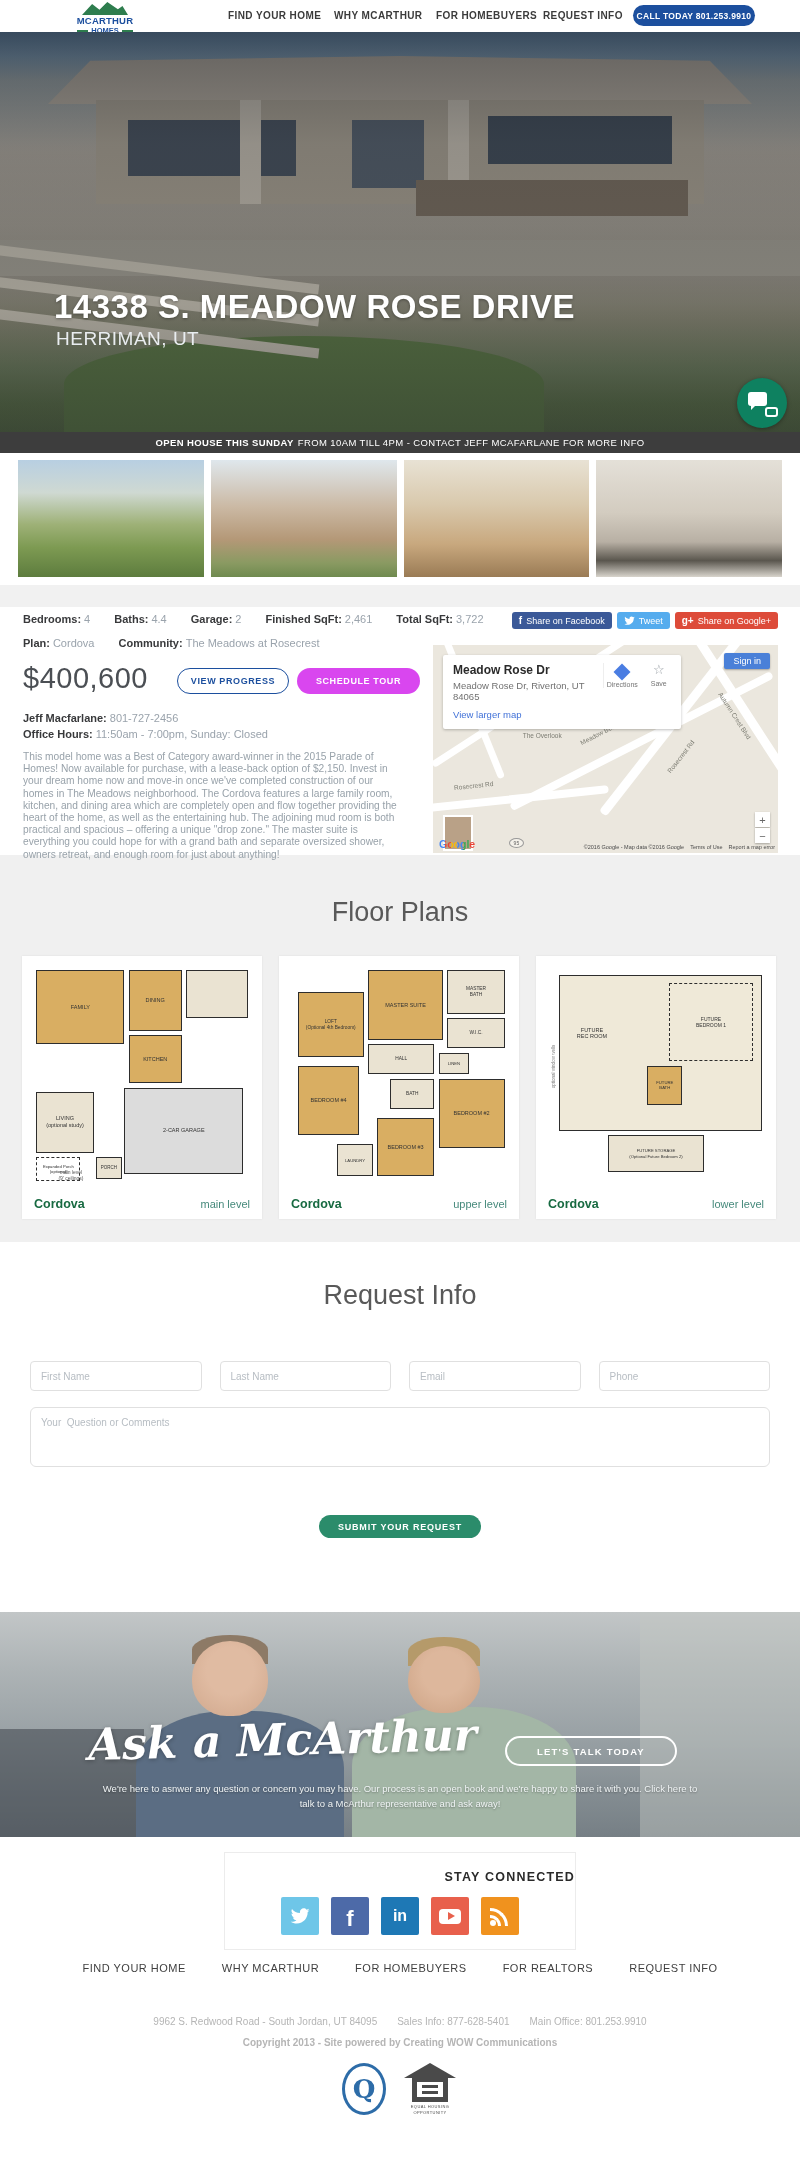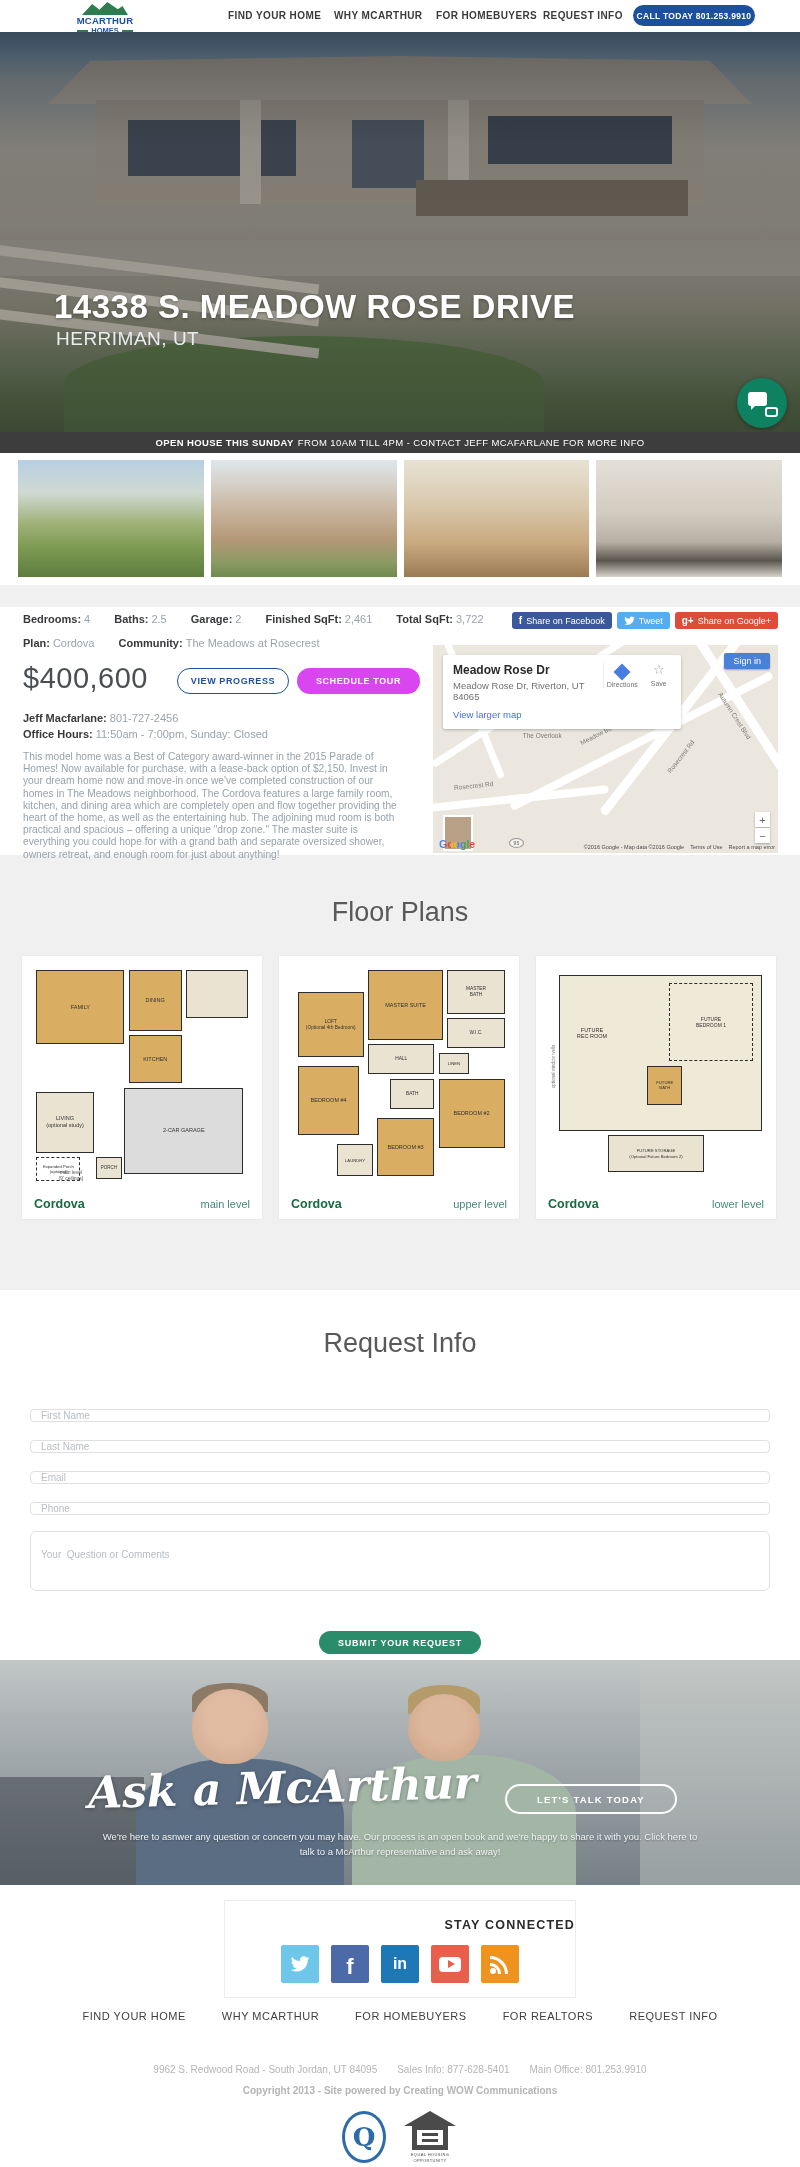--- a/index.html
+++ b/index.html
@@ -111,44 +111,44 @@
     -webkit-background-clip: text; background-clip: text; color: transparent; }
   .shield { position: absolute; left: 22%; bottom: 5px; width: 15px; height: 10px; border: 1px solid #999; border-radius: 50%;
     font-size: 5px; color: #666; display: flex; align-items: center; justify-content: center; background: #f4f1ea; }
   .map-attrib { position: absolute; right: 3px; bottom: 3px; display: flex; gap: 6px; font-size: 5.5px; color: #4a4a4a; }
   .map-attrib span { cursor: pointer; }
   .mzoom { position: absolute; right: 8px; width: 15px; height: 15px; background: #fff; box-shadow: 0 1px 2px rgba(0,0,0,.3);
     font-size: 11px; color: #666; display: flex; align-items: center; justify-content: center; cursor: pointer; }
   .mz-in { bottom: 26px; } .mz-out { bottom: 10px; }
 
   
-  .floorplans { height: 435px; background: #f0f0f0; }
+  .floorplans { height: 387px; background: #f0f0f0; }
   .fp-title { padding-top: 42px; text-align: center; font-size: 27px; font-weight: normal; color: #595959; }
   .plans { display: flex; gap: 17px; padding: 0 22px; margin-top: 28px; }
   .plan-card { width: 240px; height: 263px; background: #fff; position: relative; box-shadow: 0 0 2px rgba(0,0,0,.08); cursor: pointer; }
   .plan-area { position: absolute; left: 10px; right: 10px; top: 10px; bottom: 36px; }
   .room { position: absolute; border: 1.5px solid #2d2d2d; display: flex; align-items: center; justify-content: center;
     text-align: center; font-size: 5.5px; color: #333; background: #d9ae62; white-space: pre-line; line-height: 1.25; padding: 1px; }
   .room.beige { background: #eae3d2; }
   .room.gray { background: #dcdcdc; }
   .room.lower { background: #efe9d8; }
   .room.dashed { border-style: dashed; background: transparent; border-width: 1px; }
   .plan-note { position: absolute; left: 12%; bottom: 1%; font-size: 5px; color: #555; white-space: pre-line; text-align: center; }
   .plan-sidenote { position: absolute; left: -14px; top: 45%; font-size: 4.5px; color: #777; transform: rotate(-90deg); }
   .plan-footer { position: absolute; left: 12px; right: 12px; bottom: 8px; display: flex; justify-content: space-between; align-items: baseline; }
   .plan-name { font-size: 12.5px; font-weight: bold; color: #176a41; }
   .plan-level { font-size: 11px; color: #45897b; }
 
   
   .request { height: 370px; background: #fff; text-align: center; }
   .req-title { padding-top: 38px; font-size: 27px; font-weight: normal; color: #595959; }
   .req-sub { margin-top: 8px; font-size: 10px; color: #b0b6ba; }
-  .req-fields { display: flex; gap: 18px; padding: 0 30px; margin-top: 50px; flex-direction: column; }
+  .req-fields { display: flex; gap: 18px; padding: 0 30px; margin-top: 50px; }
   .req-fields input { flex: 1; height: 30px; border: 1px solid #e0e0e0; border-radius: 4px; padding: 0 10px; font-size: 10px; color: #444; font-family: "Liberation Sans", sans-serif; }
-  .req-comments { display: block; width: 740px; height: 60px; margin: 16px 30px 0; border: 1px solid #e0e0e0; border-radius: 6px; padding: 17px 10px; font-size: 10px; color: #444; resize: none; font-family: "Liberation Sans", sans-serif; }
+  .req-comments { display: block; width: 740px; height: 60px; margin: 16px 30px 8px; border: 1px solid #e0e0e0; border-radius: 6px; padding: 9px 10px; font-size: 10px; color: #444; resize: none; font-family: "Liberation Sans", sans-serif; }
   input::placeholder, textarea::placeholder { color: #b7bdc3; }
   .submit-btn { margin-top: 40px; display: inline-flex; align-items: center; justify-content: center; width: 162px; height: 23px;
     background: #2b8c6b; border: none; border-radius: 12px; color: #fff; font-size: 9px; font-weight: bold; letter-spacing: .8px; cursor: pointer; }
 
   
   .ask { position: relative; height: 225px; overflow: hidden;
     background: linear-gradient(180deg,#c2c6c7 0%,#aeb4b6 25%,#99a1a5 55%,#848d92 80%,#767f85 100%); }
   .ask .shape { position: absolute; }
   .ask-cab1 { left: 0; top: 52%; width: 18%; height: 48%; background: #3e444b; opacity: .55; }
   .ask-cab2 { right: 0; top: 0; width: 20%; height: 100%; background: #c3c7c3; opacity: .45; }
@@ -253,21 +253,21 @@
   <div class="thumb thumb-2"></div>
   <div class="thumb thumb-3"></div>
   <div class="thumb thumb-4"></div>
 </div>
 
 <div class="gap-band"></div>
 
 <div class="details">
   <div class="meta-row">
     <span><b class="meta-label">Bedrooms:</b><span class="meta-value">4</span></span>
-    <span><b class="meta-label">Baths:</b><span class="meta-value">2.5</span></span>
+    <span><b class="meta-label">Baths:</b><span class="meta-value">4.4</span></span>
     <span><b class="meta-label">Garage:</b><span class="meta-value">2</span></span>
     <span><b class="meta-label">Finished SqFt:</b><span class="meta-value">2,461</span></span>
     <span><b class="meta-label">Total SqFt:</b><span class="meta-value">3,722</span></span>
   </div>
   <div class="meta-row2">
     <span><b class="meta-label">Plan:</b><span class="meta-value">Cordova</span></span>
     <span><b class="meta-label">Community:</b><span class="meta-value">The Meadows at Rosecrest</span></span>
   </div>
   <div class="price">$400,600</div>
   <div class="pill-btn btn-progress">VIEW PROGRESS</div>

